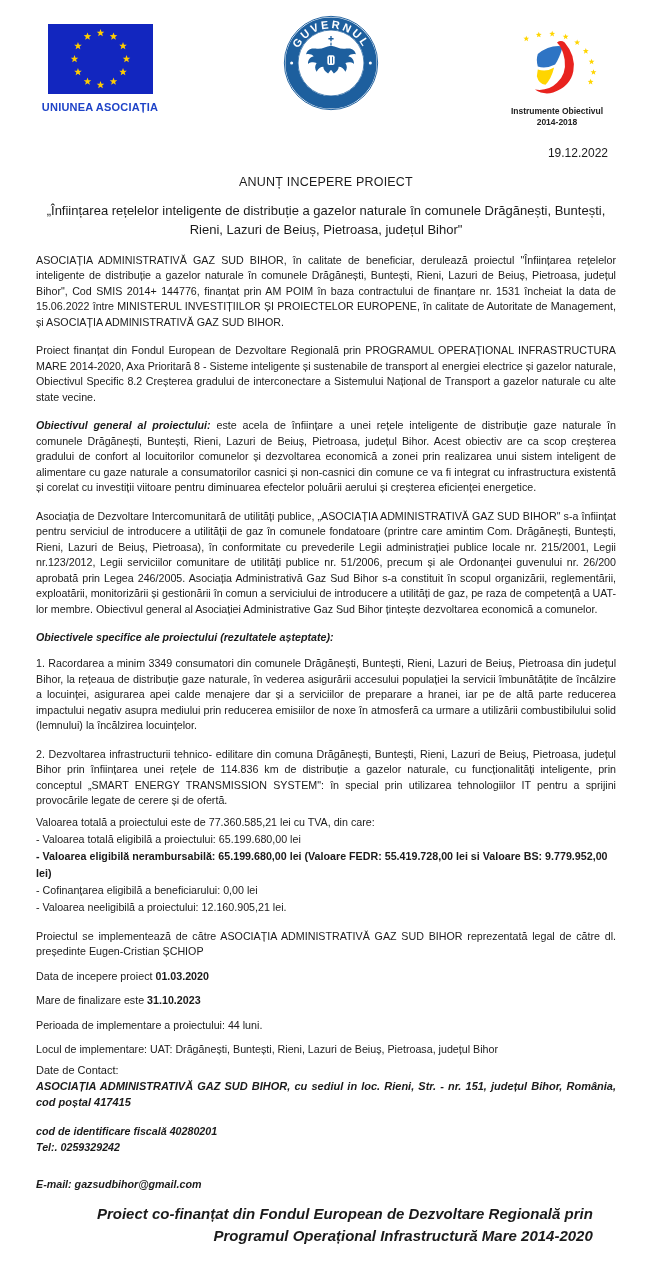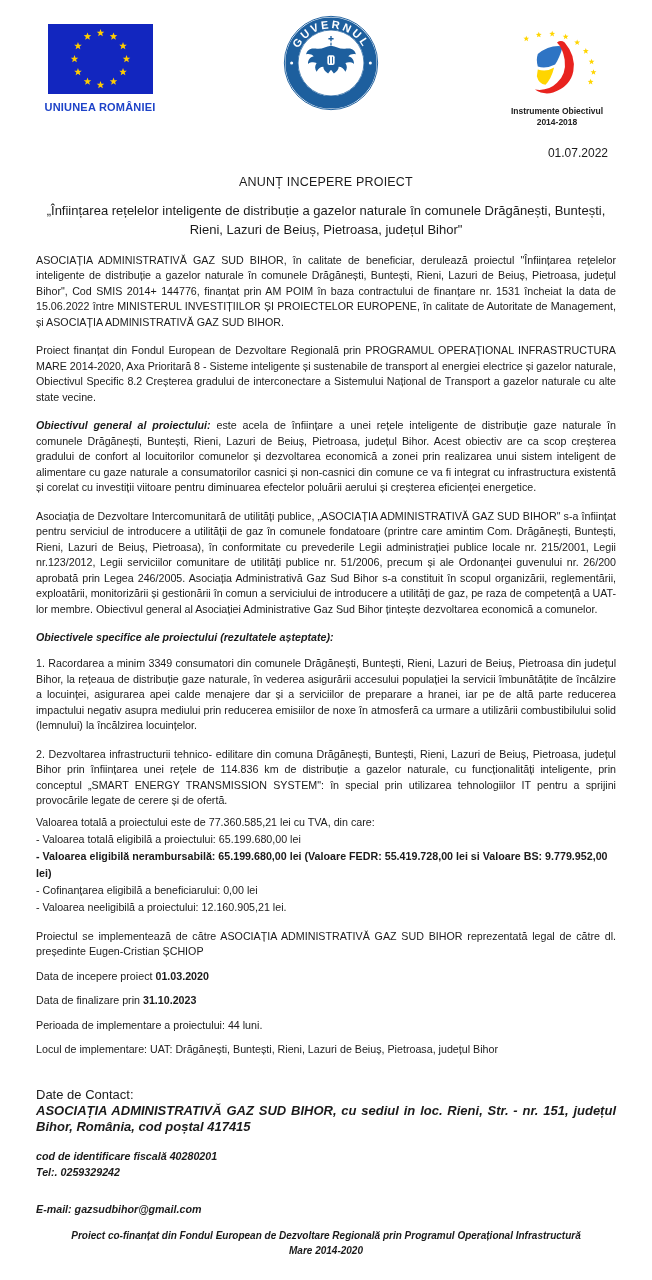--- a/index.html
+++ b/index.html
@@ -28,27 +28,27 @@
   .para { margin-top:13px; font-size:10.7px; line-height:15.5px; text-align:justify; }
   .bi { font-weight:bold; font-style:italic; }
   .b { font-weight:bold; }
   .heading-bi { margin-top:14px; font-size:10.7px; font-weight:bold; font-style:italic; }
 
   .values { margin-top:5px; }
   .value-line { font-size:10.7px; line-height:17px; }
 
   .fact-line { margin-top:9px; font-size:10.7px; line-height:15.5px; }
 
-  .contact-block { margin-top:29px; font-size:13px; line-height:16px; }
+  .contact-block { margin-top:4px; font-size:11px; line-height:16px; }
   .contact-address { font-weight:bold; font-style:italic; text-align:justify; }
   .fiscal-block { margin-top:13px; font-size:10.7px; line-height:16px; }
   .email-line { margin-top:23px; font-size:10.7px; font-weight:bold; font-style:italic; }
 
-  .footer-note { margin:13px auto 0 auto; width:92%; text-align:center;
-    font-size:10px; font-weight:bold; font-style:italic; line-height:1.5; }
+  .footer-note { margin:13px auto 0 auto; width:92%; text-align:right;
+    font-size:15px; font-weight:bold; font-style:italic; line-height:1.5; }
 </style>
 </head>
 <body>
 
 <div class="page">
 
   <div class="logos">
 
     <div class="logo-block eu-block">
       <svg width="105" height="70" viewBox="0 0 105 70">
@@ -64,21 +64,21 @@
           <use href="#star4" x="75.02" y="48"></use>
             <use href="#star4" x="65.5" y="57.52"></use>
           <use href="#star4" x="52.5" y="61"></use>
             <use href="#star4" x="39.5" y="57.52"></use>
           <use href="#star4" x="29.98" y="48"></use>
             <use href="#star4" x="26.5" y="35"></use>
           <use href="#star4" x="29.98" y="22"></use>
             <use href="#star4" x="39.5" y="12.48"></use>
         </g>
       </svg>
-      <div class="eu-caption">UNIUNEA ROMÂNIEI</div>
+      <div class="eu-caption">UNIUNEA ASOCIAȚIA</div>
     </div>
 
     <div class="logo-block gov-block">
       <svg width="96" height="96" viewBox="0 0 100 100">
         <defs>
           <path id="arcTop" d="M 12 52 A 38 38 0 0 1 88 52"></path>
           <path id="arcBot" d="M 16 50 A 35 35 0 0 0 84 50"></path>
         </defs>
         <circle cx="50" cy="50" r="48.6" fill="#ffffff" stroke-width="1" stroke="#1d5f9e"></circle>
         <circle cx="50" cy="50" r="41" fill="none" stroke-width="13" stroke="#1d5f9e"></circle>
@@ -118,21 +118,21 @@
         <path d="M30 41 Q39 44 47 39 Q44 51 38 57 Q31 56 29 48 Z" fill="#ffd500"></path>
         <path d="M58 13 Q70 27 67 43 Q64 59 46 65 Q36 68 27 62 Q41 64 50 55 Q60 46 58 31 Q56 19 50 13 Q54 10 58 13 Z" fill="#e8231f"></path>
       </svg>
       <div class="is-caption">
         <div>Instrumente Obiectivul</div>
         <div>2014-2018</div>
       </div>
     </div>
   </div>
 
-  <div class="doc-date">01.07.2022</div>
+  <div class="doc-date">19.12.2022</div>
 
   <div class="doc-title">ANUNȚ INCEPERE PROIECT</div>
   <div class="doc-subtitle">„Înființarea rețelelor inteligente de distribuție a gazelor naturale în comunele Drăgănești, Buntești, Rieni, Lazuri de Beiuș, Pietroasa, județul Bihor"</div>
 
   <div class="para">ASOCIAȚIA ADMINISTRATIVĂ GAZ SUD BIHOR, în calitate de beneficiar, derulează proiectul "Înființarea rețelelor inteligente de distribuție a gazelor naturale în comunele Drăgănești, Buntești, Rieni, Lazuri de Beiuș, Pietroasa, județul Bihor", Cod SMIS 2014+ 144776, finanțat prin AM POIM în baza contractului de finanțare nr. 1531 încheiat la data de 15.06.2022 între MINISTERUL INVESTIȚIILOR ȘI PROIECTELOR EUROPENE, în calitate de Autoritate de Management, și ASOCIAȚIA ADMINISTRATIVĂ GAZ SUD BIHOR.</div>
 
   <div class="para">Proiect finanțat din Fondul European de Dezvoltare Regională prin PROGRAMUL OPERAȚIONAL INFRASTRUCTURA MARE 2014-2020, Axa Prioritară 8 - Sisteme inteligente și sustenabile de transport al energiei electrice și gazelor naturale, Obiectivul Specific 8.2 Creșterea gradului de interconectare a Sistemului Național de Transport a gazelor naturale cu alte state vecine.</div>
 
   <div class="para"><span class="bi">Obiectivul general al proiectului:</span>
     <span>este acela de înființare a unei rețele inteligente de distribuție gaze naturale în comunele Drăgănești, Buntești, Rieni, Lazuri de Beiuș, Pietroasa, județul Bihor. Acest obiectiv are ca scop creșterea gradului de confort al locuitorilor comunelor și dezvoltarea economică a zonei prin realizarea unui sistem inteligent de alimentare cu gaze naturale a consumatorilor casnici și non-casnici din comune ce va fi integrat cu infrastructura existentă și corelat cu investiții viitoare pentru diminuarea efectelor poluării aerului și creșterea eficienței energetice.</span></div>
@@ -153,21 +153,21 @@
     <div class="value-line">- Valoarea neeligibilă a proiectului: 12.160.905,21 lei.</div>
   </div>
 
   <div class="para">Proiectul se implementează de către ASOCIAȚIA ADMINISTRATIVĂ GAZ SUD BIHOR reprezentată legal de către dl. președinte Eugen-Cristian ȘCHIOP</div>
 
   <div class="fact-line">
     <span>Data de incepere proiect</span>
     <span class="b">01.03.2020</span>
   </div>
   <div class="fact-line">
-    <span>Data de finalizare prin</span>
+    <span>Mare de finalizare este</span>
     <span class="b">31.10.2023</span>
   </div>
   <div class="fact-line">Perioada de implementare a proiectului: 44 luni.</div>
   <div class="fact-line">Locul de implementare: UAT: Drăgănești, Buntești, Rieni, Lazuri de Beiuș, Pietroasa, județul Bihor</div>
 
   <div class="contact-block">
     <div>Date de Contact:</div>
     <div class="contact-address">ASOCIAȚIA ADMINISTRATIVĂ GAZ SUD BIHOR, cu sediul in loc. Rieni, Str. - nr. 151, județul Bihor, România, cod poștal 417415</div>
   </div>
 

